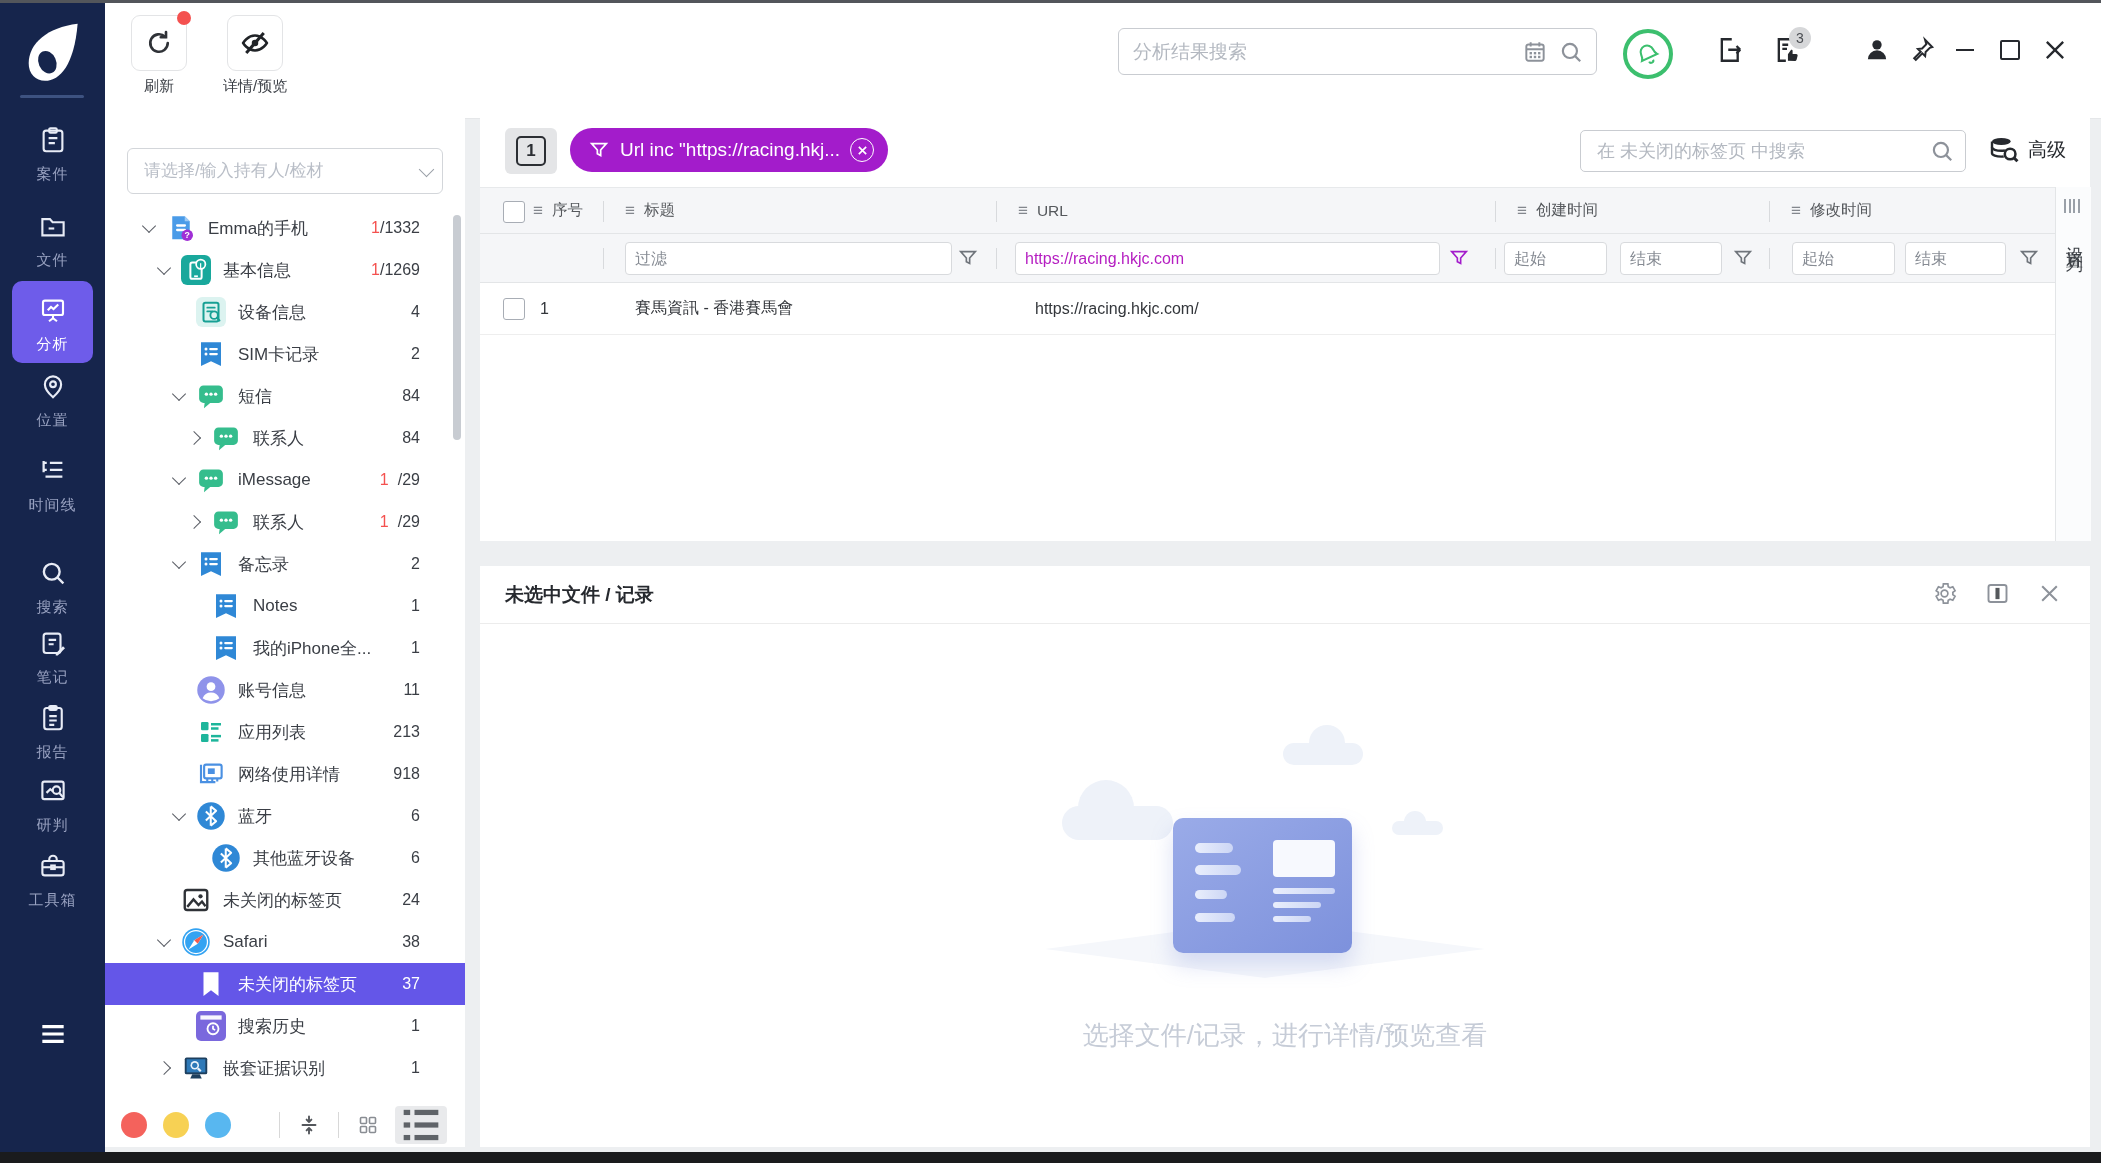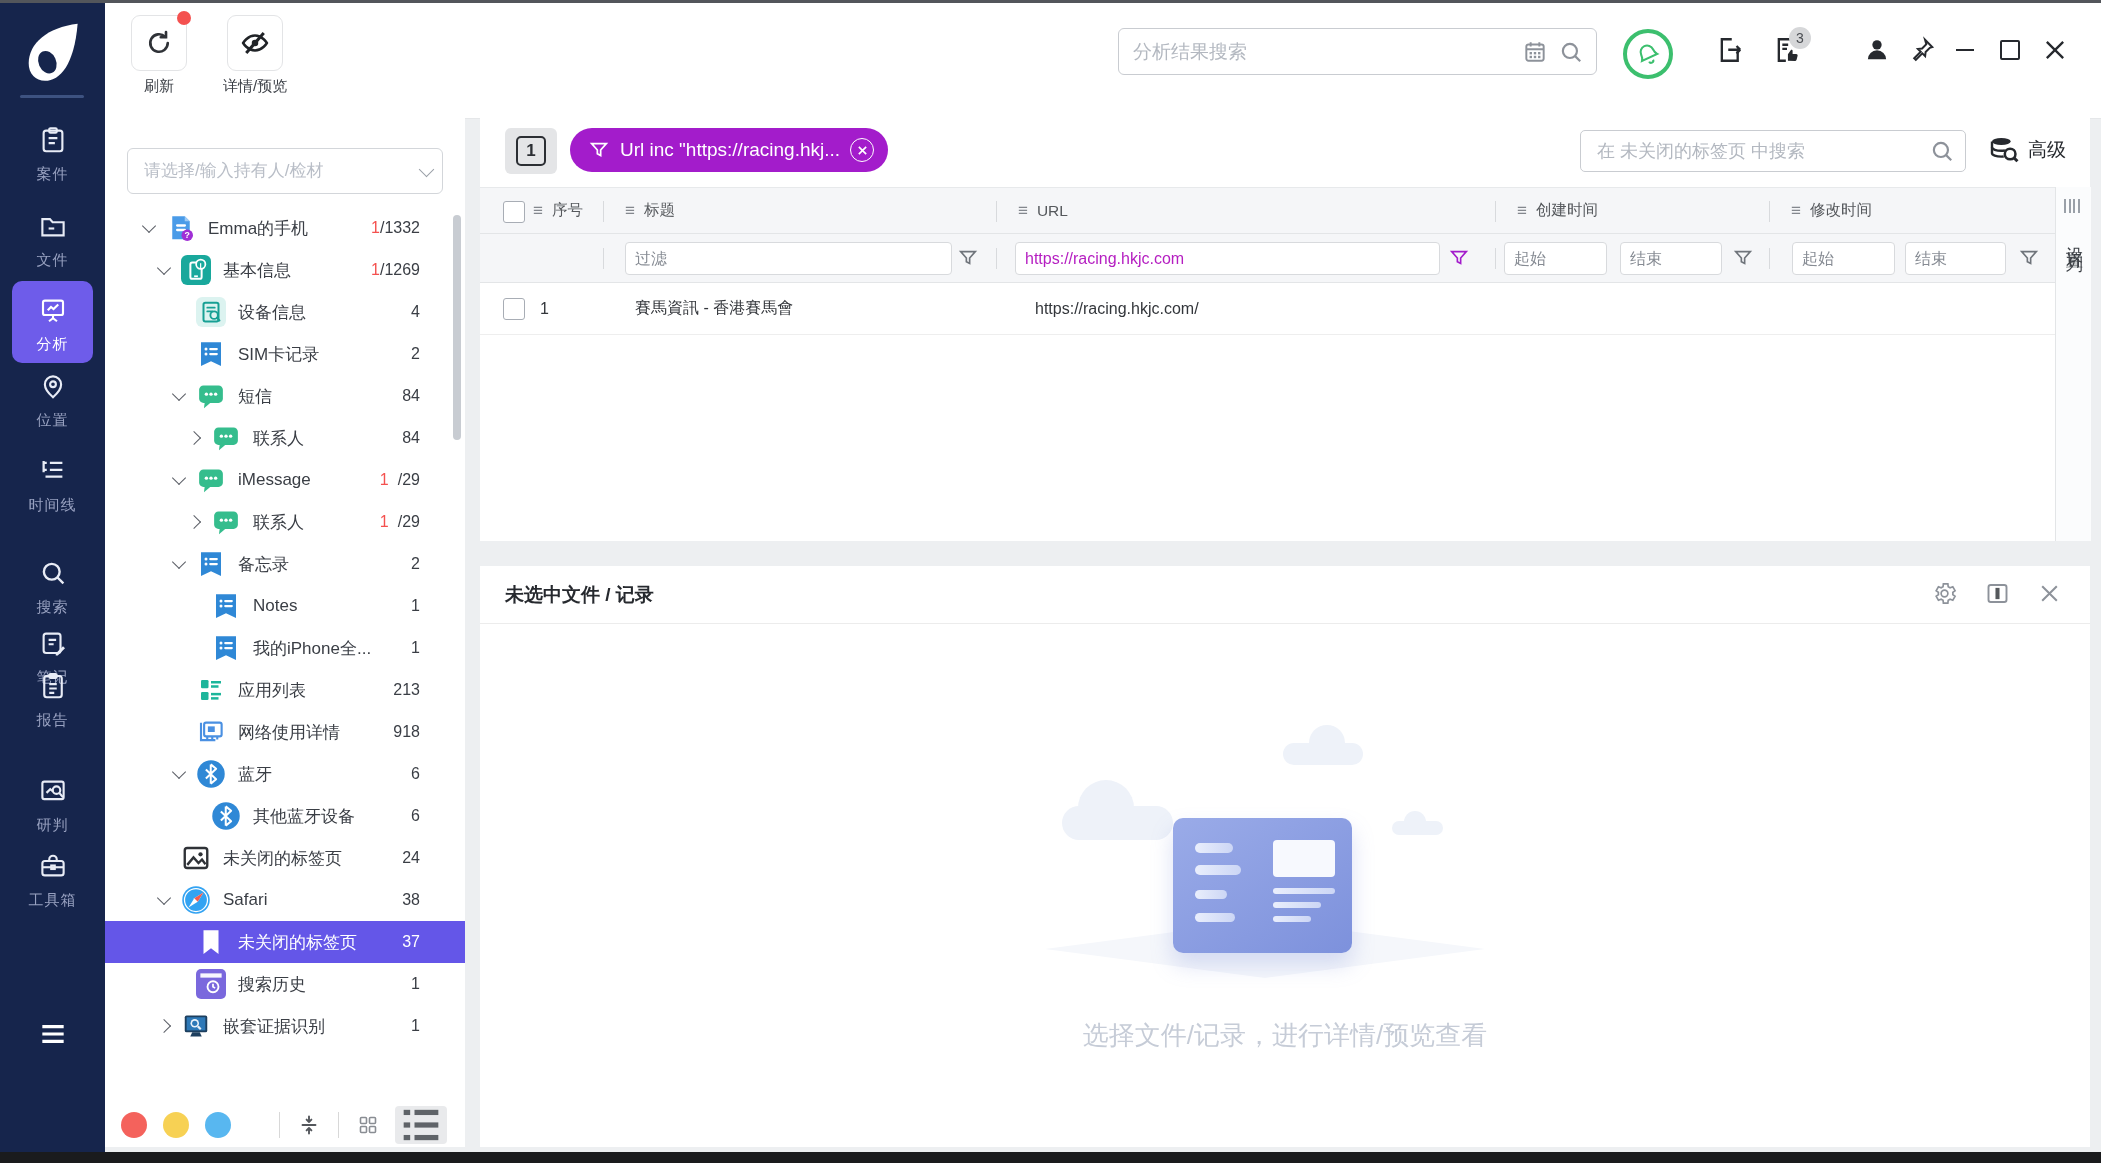--- a/index.html
+++ b/index.html
@@ -292,21 +292,21 @@
             </svg></span><span class="side-label">时间线</span></div>
         <div class="abs side-item" style="top: 555px;"><span class="side-ico"><svg viewBox="0 0 24 24" fill="none" stroke="#e8ecf6" stroke-width="1.9">
               <circle cx="11" cy="11" r="6.3"></circle>
               <path d="M15.6 15.6 20.3 20.3"></path>
             </svg></span><span class="side-label">搜索</span></div>
         <div class="abs side-item" style="top: 625px;"><span class="side-ico"><svg viewBox="0 0 24 24" fill="none" stroke="#e8ecf6" stroke-width="1.7">
               <rect x="4.5" y="4.5" width="13.5" height="15.5" rx="2"></rect>
               <path d="M8.5 9.5h6M8.5 13h4"></path>
               <path d="M14.2 20.4 20 14.6l1.6 1.6-5.8 5.8h-1.6z" fill="#e8ecf6" stroke="none"></path>
             </svg></span><span class="side-label">笔记</span></div>
-        <div class="abs side-item" style="top: 668px;"><span class="side-ico"><svg viewBox="0 0 24 24" fill="none" stroke="#e8ecf6" stroke-width="1.7">
+        <div class="abs side-item" style="top: 700px;"><span class="side-ico"><svg viewBox="0 0 24 24" fill="none" stroke="#e8ecf6" stroke-width="1.7">
               <rect x="5" y="4" width="14" height="17" rx="2"></rect>
               <rect x="9" y="2.4" width="6" height="3.2" rx="1"></rect>
               <path d="M9 10.5h6M9 14h6M9 17.5h4"></path>
             </svg></span><span class="side-label">报告</span></div>
         <div class="abs side-item" style="top: 773px;"><span class="side-ico"><svg viewBox="0 0 24 24" fill="none" stroke="#e8ecf6" stroke-width="1.7">
               <rect x="3.5" y="4.5" width="17" height="14" rx="1.5"></rect>
               <path d="M6.8 13.5l3-3 2.2 1.8"></path>
               <circle cx="14.8" cy="11.3" r="3"></circle>
               <path d="M17 13.5l3 3.5"></path>
             </svg></span><span class="side-label">研判</span></div>
@@ -493,20 +493,32 @@
             <svg viewBox="0 0 24 24">
               <path d="M4 2.5h16V21.5l-8-3.8-8 3.8z" fill="#2f88d6"></path>
               <circle cx="8" cy="8" r="1.2" fill="#fff"></circle>
               <rect x="10.5" y="7.1" width="7" height="1.8" rx=".9" fill="#fff"></rect>
               <circle cx="8" cy="12" r="1.2" fill="#fff"></circle>
               <rect x="10.5" y="11.1" width="7" height="1.8" rx=".9" fill="#fff"></rect>
             </svg>
           </span>
           <span class="tree-label">我的iPhone全...</span>
           <span class="tree-count"><span style="">1</span></span>
+        </div>
+        <div class="tree-row" style="padding-left: 63px;">
+          <span class="chev-box"></span>
+          <span class="tico">
+            <svg viewBox="0 0 24 24">
+              <circle cx="12" cy="12" r="11" fill="#8f93ea"></circle>
+              <circle cx="12" cy="9.3" r="3.5" fill="#fff"></circle>
+              <path d="M5.3 18.6a7.2 7.2 0 0 1 13.4 0A10.9 10.9 0 0 1 12 21a10.9 10.9 0 0 1-6.7-2.4z" fill="#fff"></path>
+            </svg>
+          </span>
+          <span class="tree-label">账号信息</span>
+          <span class="tree-count"><span style="">11</span></span>
         </div>
         <div class="tree-row" style="padding-left: 63px;">
           <span class="chev-box"></span>
           <span class="tico">
             <svg viewBox="0 0 24 24" fill="#1db59b">
               <rect x="4" y="4" width="6" height="6.5" rx="1"></rect>
               <rect x="4" y="13.5" width="6" height="6.5" rx="1"></rect>
               <rect x="12" y="4.8" width="8" height="2"></rect>
               <rect x="12" y="8.2" width="6" height="2"></rect>
               <rect x="12" y="14.3" width="8" height="2"></rect>

